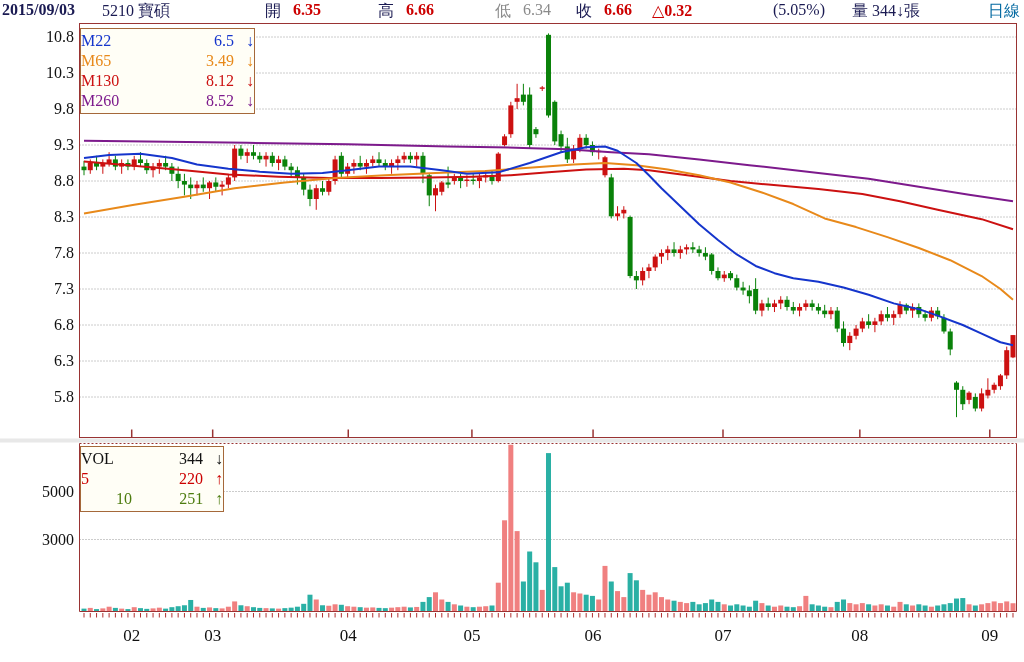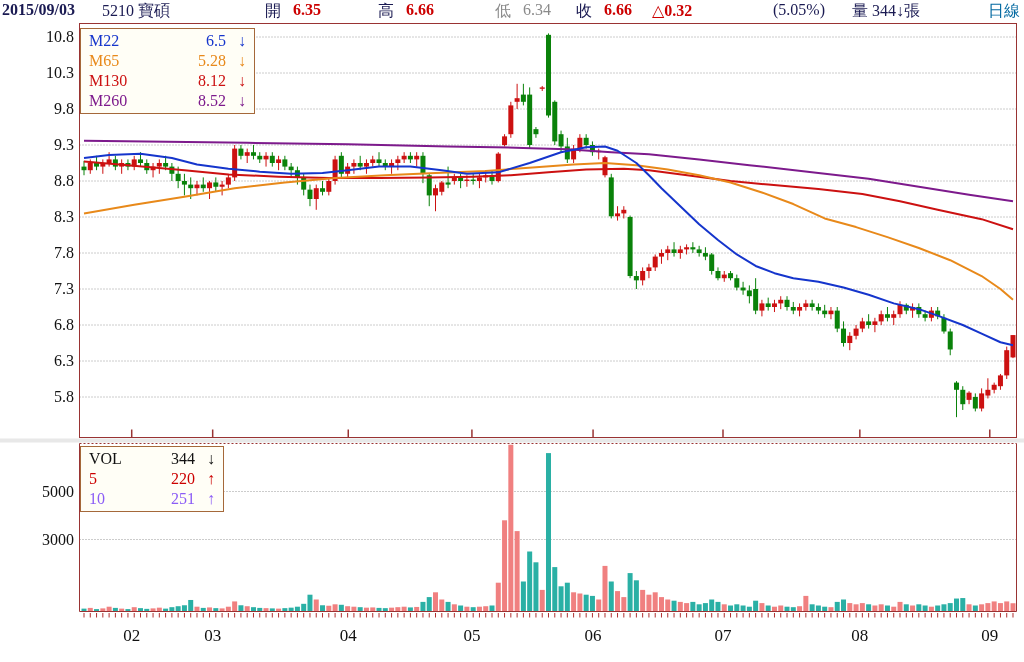--- a/index.html
+++ b/index.html
@@ -8,21 +8,21 @@
   .hdr{position:absolute;top:0;left:0;width:950px;height:24px;font-size:16px;}
   .hdr span{position:absolute;top:1px;white-space:nowrap;}
   .navy{color:#1a1a52;}
   .bold{font-weight:bold;}
   .red{color:#cc0000;font-weight:bold;}
   .gray{color:#8a8a8a;}
   .grayb{color:#8a8a8a;font-weight:normal;}
   .maroon{color:#0369a1;font-weight:normal;}
   #chart-svg{position:absolute;left:0;top:0;}
   .legend{position:absolute;background:#fffef6;border:1px solid #a5683a;
-          font-size:16px;padding:2px 8px;box-sizing:border-box;z-index:5;}
+          font-size:16px;padding:2px 0;box-sizing:border-box;z-index:5;}
   .lrow{display:flex;height:20px;line-height:20px;}
   .lrow .lab{width:64px;}
   .lrow .val{flex:1;text-align:right;}
   .lrow .arr{width:20px;text-align:right;}
   #ma-legend{left:80px;top:28px;width:175px;}
   #vol-legend{left:80px;top:446px;width:144px;}
 </style>
 </head>
 <body>
 
@@ -695,21 +695,21 @@
   </svg>
 
 <div class="legend" id="ma-legend">
   <div class="lrow" style="color: rgb(21, 53, 204);">
     <span class="lab">M22</span>
     <span class="val">6.5</span>
     <span class="arr">↓</span>
   </div>
   <div class="lrow" style="color: rgb(232, 137, 26);">
     <span class="lab">M65</span>
-    <span class="val">5.28</span>
+    <span class="val">3.49</span>
     <span class="arr">↓</span>
   </div>
   <div class="lrow" style="color: rgb(204, 17, 17);">
     <span class="lab">M130</span>
     <span class="val">8.12</span>
     <span class="arr">↓</span>
   </div>
   <div class="lrow" style="color: rgb(125, 26, 140);">
     <span class="lab">M260</span>
     <span class="val">8.52</span>
@@ -721,18 +721,18 @@
   <div class="lrow" style="color: rgb(17, 17, 17);">
     <span class="lab">VOL</span>
     <span class="val">344</span>
     <span class="arr">↓</span>
   </div>
   <div class="lrow" style="color: rgb(204, 0, 0);">
     <span class="lab">5</span>
     <span class="val">220</span>
     <span class="arr">↑</span>
   </div>
-  <div class="lrow" style="color: #8b5cf6;">
+  <div class="lrow" style="color: #4d7c0f; margin-left: 35px;">
     <span class="lab">10</span>
     <span class="val">251</span>
     <span class="arr">↑</span>
   </div>
 </div>
 
 </body></html>

